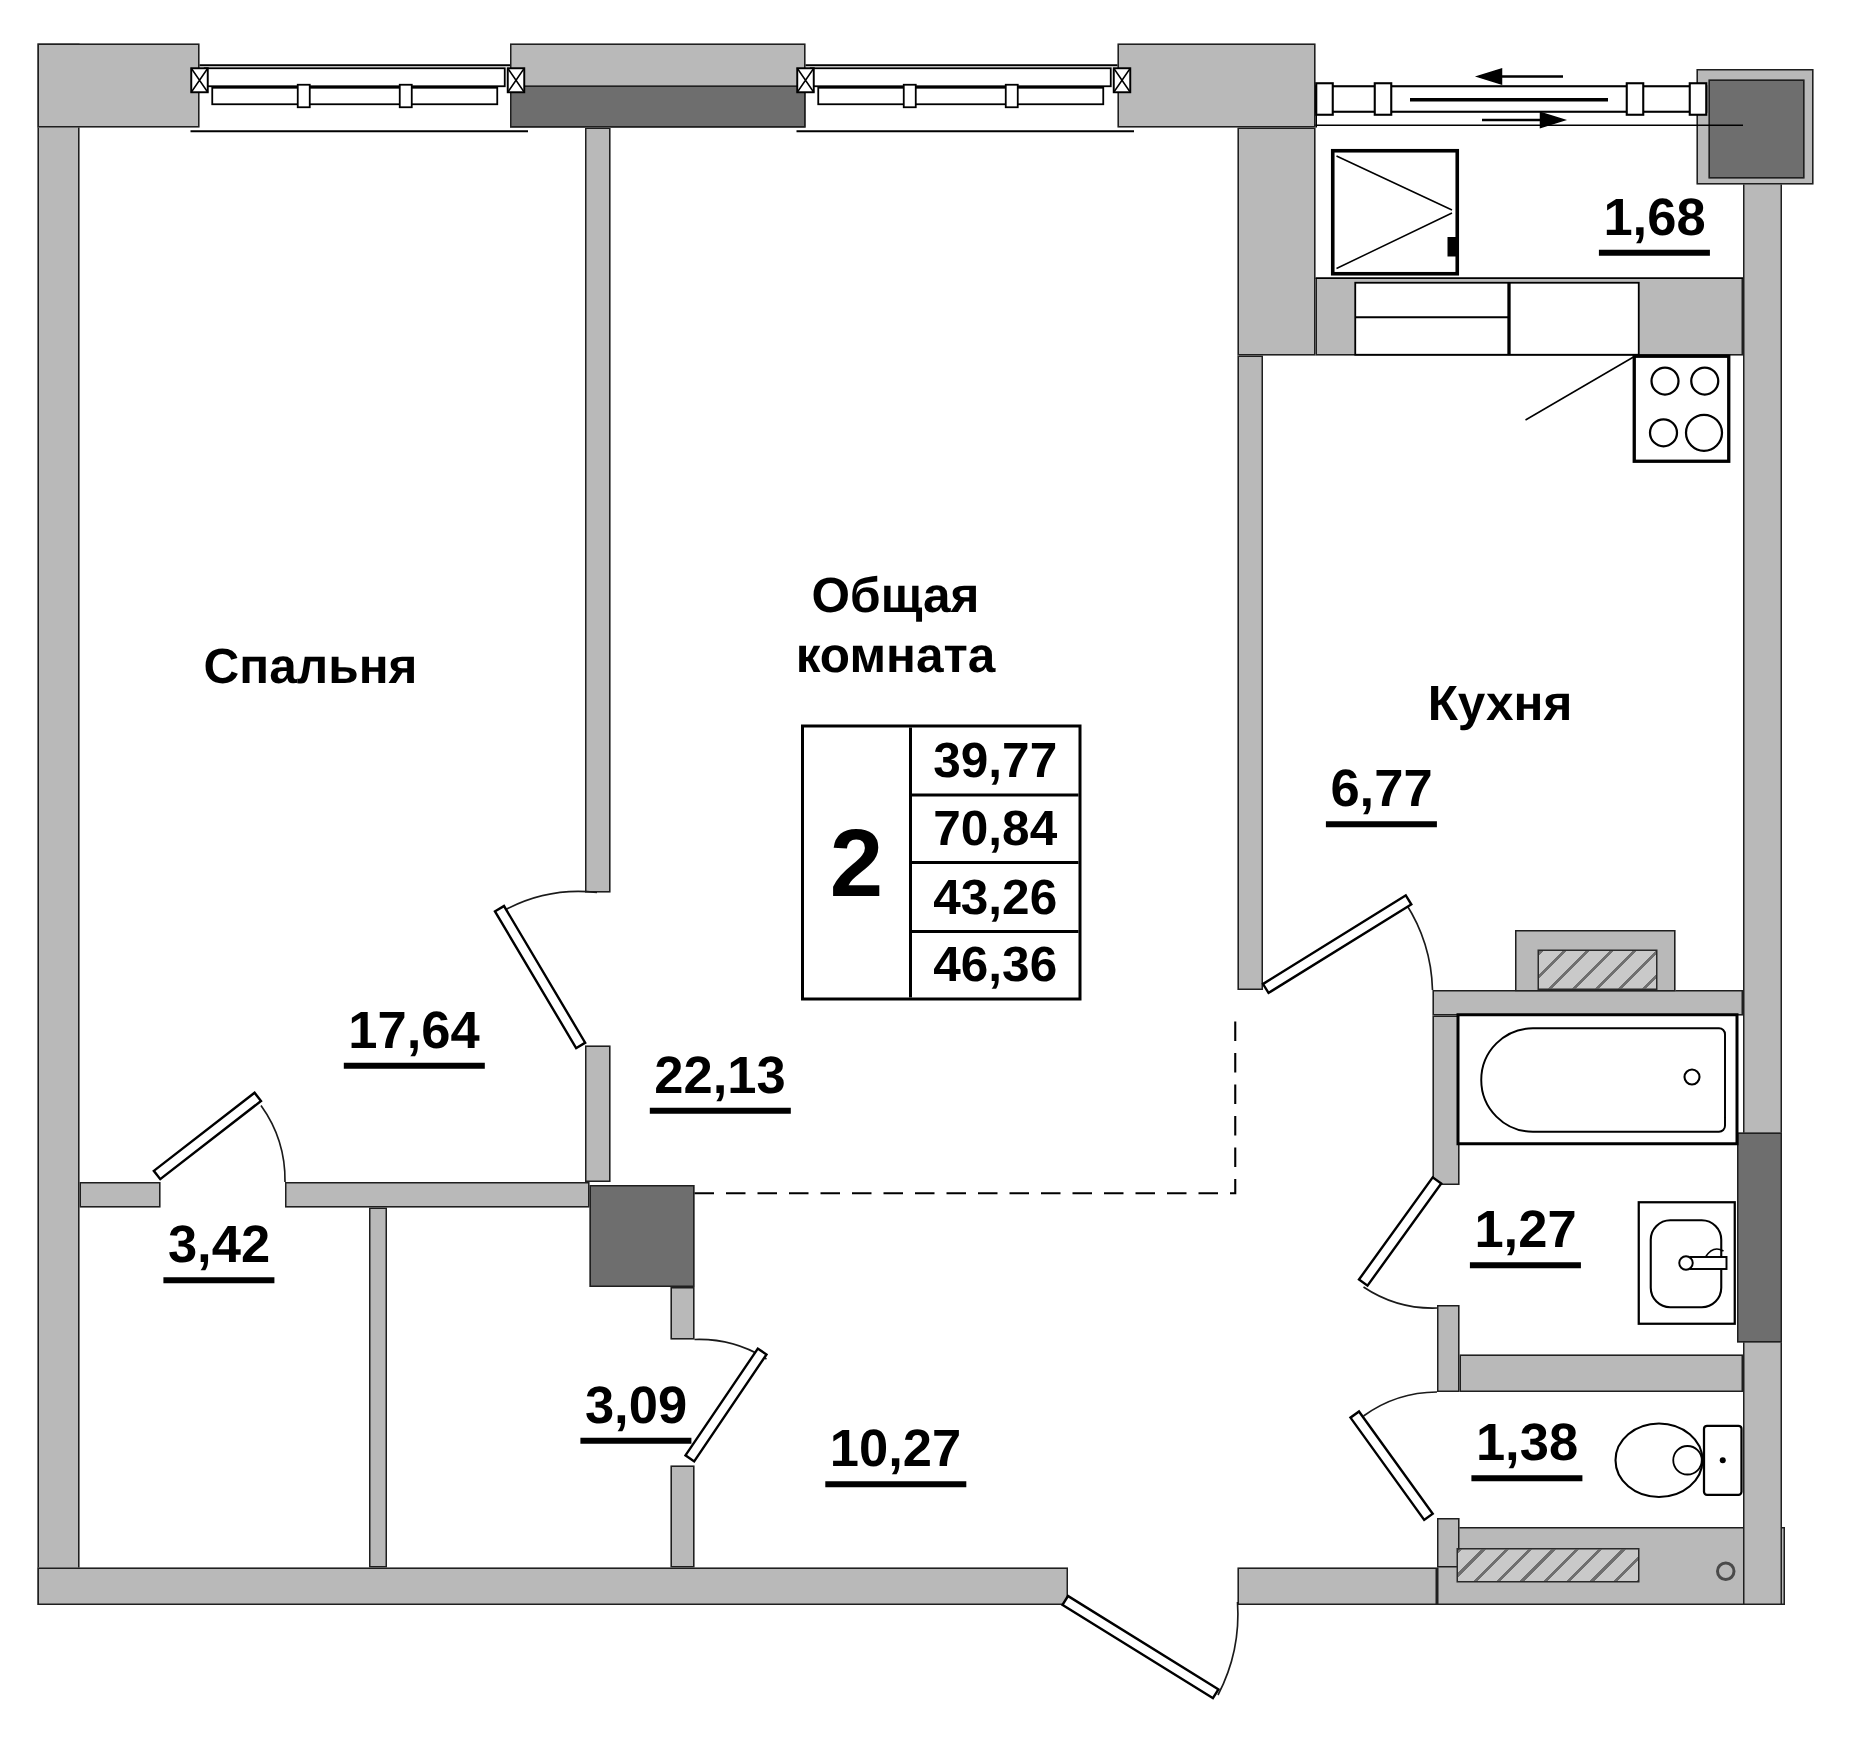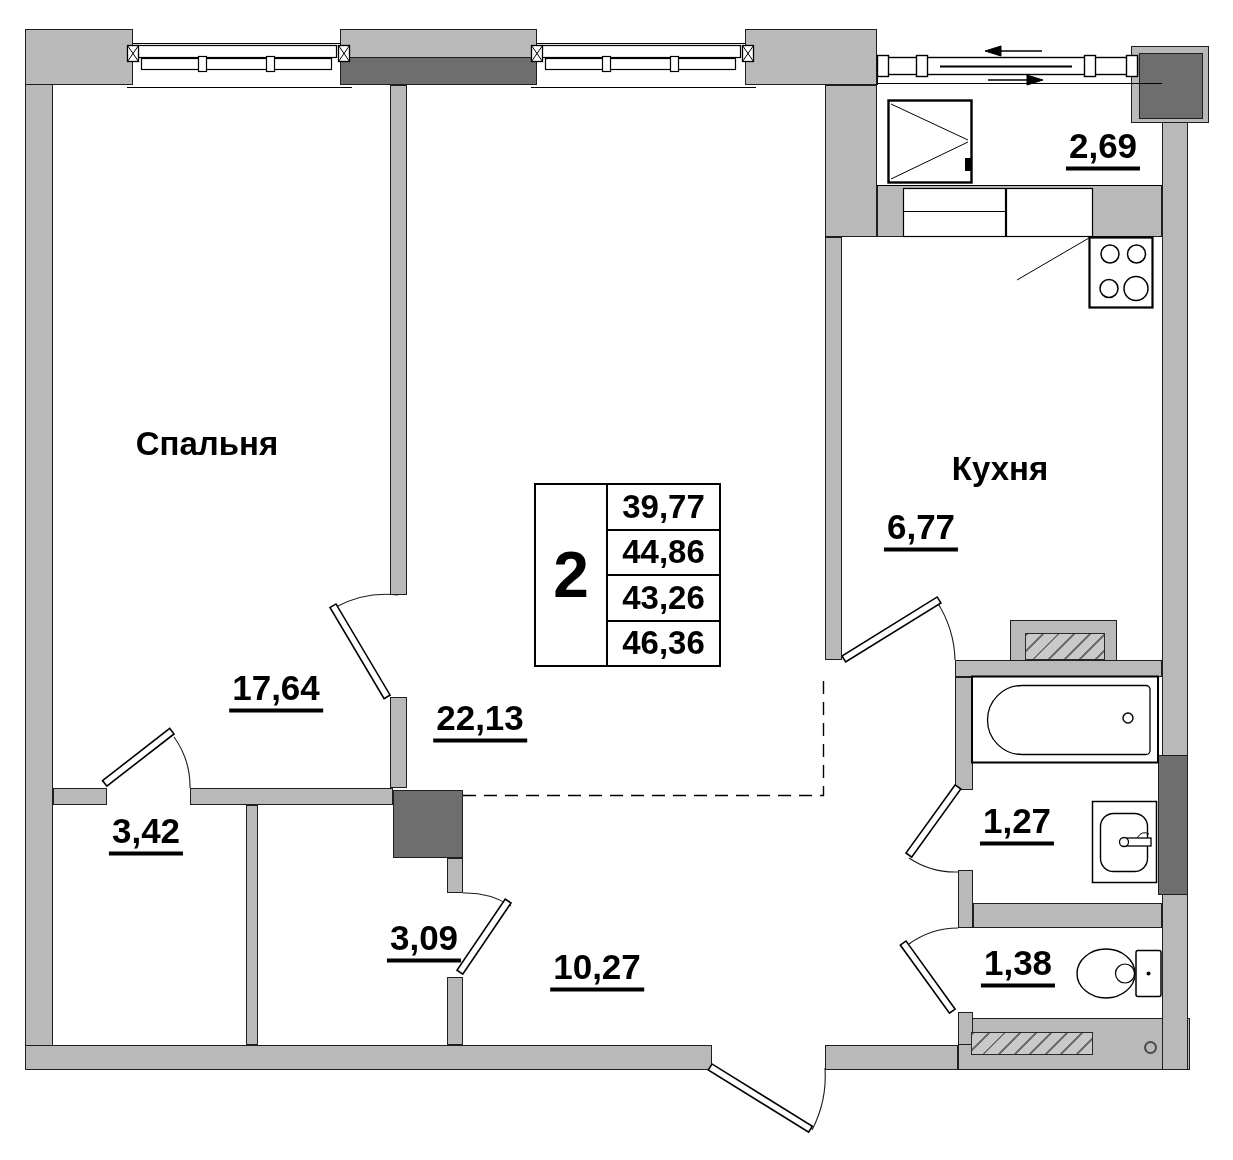--- a/index.html
+++ b/index.html
@@ -168,35 +168,39 @@
       <rect x="0" y="0" width="112" height="7" transform="translate(842,656) rotate(-31.8)"></rect>
       <rect x="0" y="0" width="84" height="7" transform="translate(906,853) rotate(-54.2)"></rect>
       <rect x="0" y="0" width="84" height="7" transform="translate(906,941) rotate(54.2)"></rect>
       <rect x="0" y="0" width="118" height="7" transform="translate(712,1064) rotate(31.8)"></rect>
     </g>
   </svg>
 
   <div class="rname" style="left:207px;top:444px">Спальня</div>
   <div class="anum" style="left:276px;top:690px">17,64</div>
 
+  <div class="rname" style="left:597px;top:417px">
+    <div>Общая</div>
+    <div>комната</div>
+  </div>
   <div class="anum" style="left:480px;top:720px">22,13</div>
 
   <div class="rname" style="left:1000px;top:469px">Кухня</div>
   <div class="anum" style="left:921px;top:529px">6,77</div>
 
-  <div class="anum" style="left:1103px;top:148px">2,69</div>
+  <div class="anum" style="left:1103px;top:148px">1,68</div>
   <div class="anum" style="left:146px;top:833px">3,42</div>
   <div class="anum" style="left:424px;top:940px">3,09</div>
   <div class="anum" style="left:597px;top:969px">10,27</div>
   <div class="anum" style="left:1017px;top:823px">1,27</div>
   <div class="anum" style="left:1018px;top:965px">1,38</div>
 
   <div class="tbl">
     <div class="c2">2</div>
     <div class="vals">
       <div class="cell">39,77</div>
-      <div class="cell">44,86</div>
+      <div class="cell">70,84</div>
       <div class="cell">43,26</div>
       <div class="cell">46,36</div>
     </div>
   </div>
 
 </div>
 
 </body></html>

